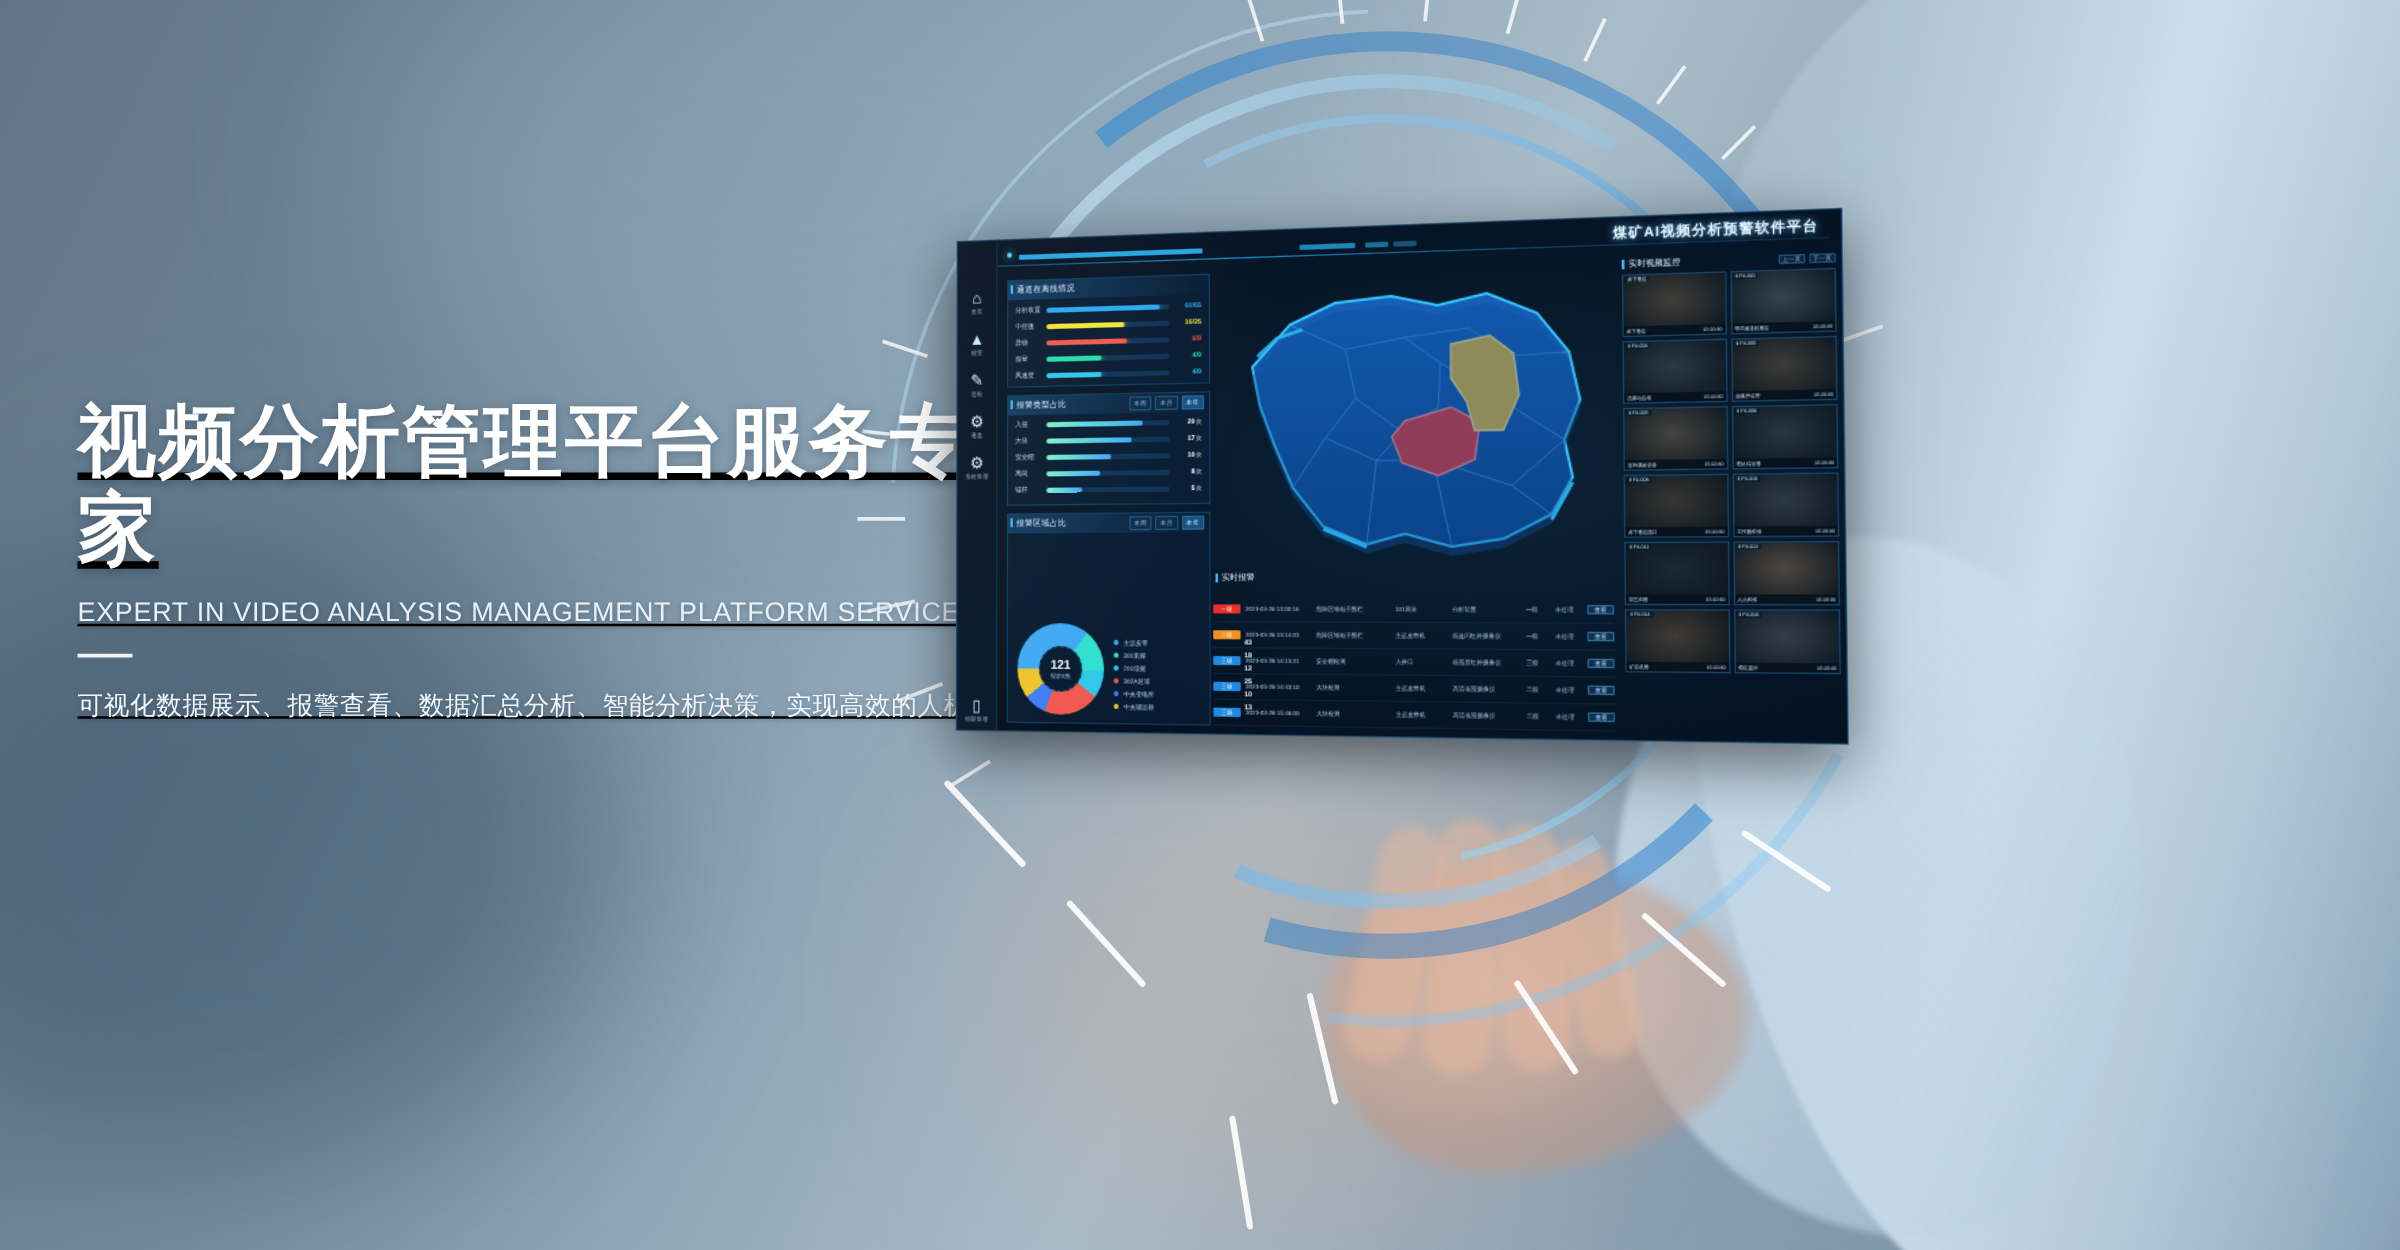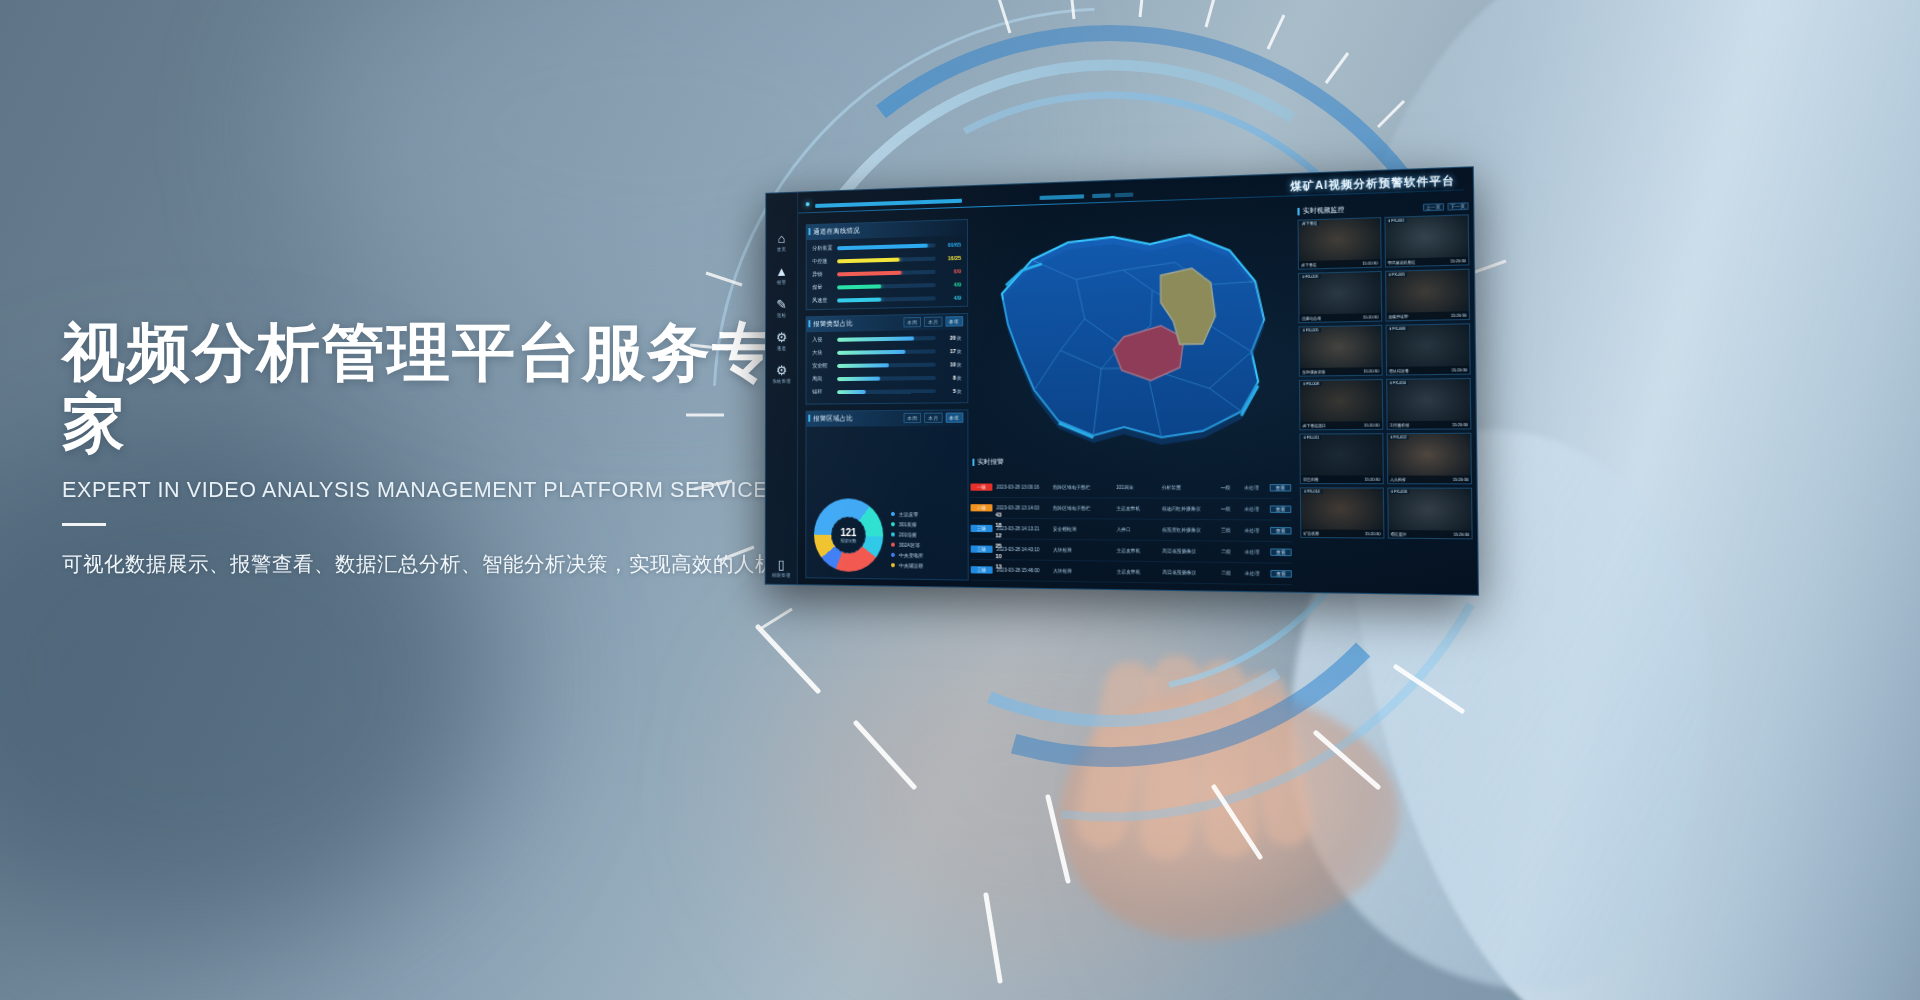--- a/index.html
+++ b/index.html
@@ -22,21 +22,21 @@
       border-radius:50% 0 0 50%/40% 0 0 60%; filter:blur(2px); }
   .person-arm { position:absolute; right:210px; top:430px; width:420px; height:560px;
       background:linear-gradient(120deg,rgba(214,232,245,.75),rgba(176,202,222,.5));
       border-radius:48% 52% 40% 60%/55% 45% 55% 45%; filter:blur(3px); }
   .hand { position:absolute; left:1060px; top:690px; width:340px; height:250px;
       background:radial-gradient(ellipse at 40% 40%, rgba(226,186,165,.82), rgba(196,152,132,.55) 60%, rgba(160,130,120,.1) 100%);
       border-radius:45% 55% 60% 40%/50% 50% 50% 50%; filter:blur(5px); }
   .finger { position:absolute; background:rgba(223,182,160,.6); border-radius:40px; filter:blur(4px); }
 
   
-  #copy { position:absolute; left:62px; top:318px; width:760px; }
+  #copy { position:absolute; left:62px; top:318px; width:760px;text-decoration:underline; }
   #title { font-size:63px; font-weight:bold; color:#fff; letter-spacing:2px;
            line-height:1.12; text-shadow:0 2px 8px rgba(30,50,70,.35);
            font-family:"DejaVu Sans","Liberation Sans",sans-serif; }
   #subtitle { margin-top:19px; font-size:21.5px; color:#e9f1f7; letter-spacing:.6px;
               font-weight:300; text-shadow:0 1px 4px rgba(30,50,70,.3); }
   #rule { margin-top:20px; width:44px; height:3px; background:#ffffff; opacity:.92; }
   #desc { margin-top:24px; font-size:20.5px; color:#f2f7fb; letter-spacing:.5px;
           text-shadow:0 1px 4px rgba(30,50,70,.3); }
 
   

